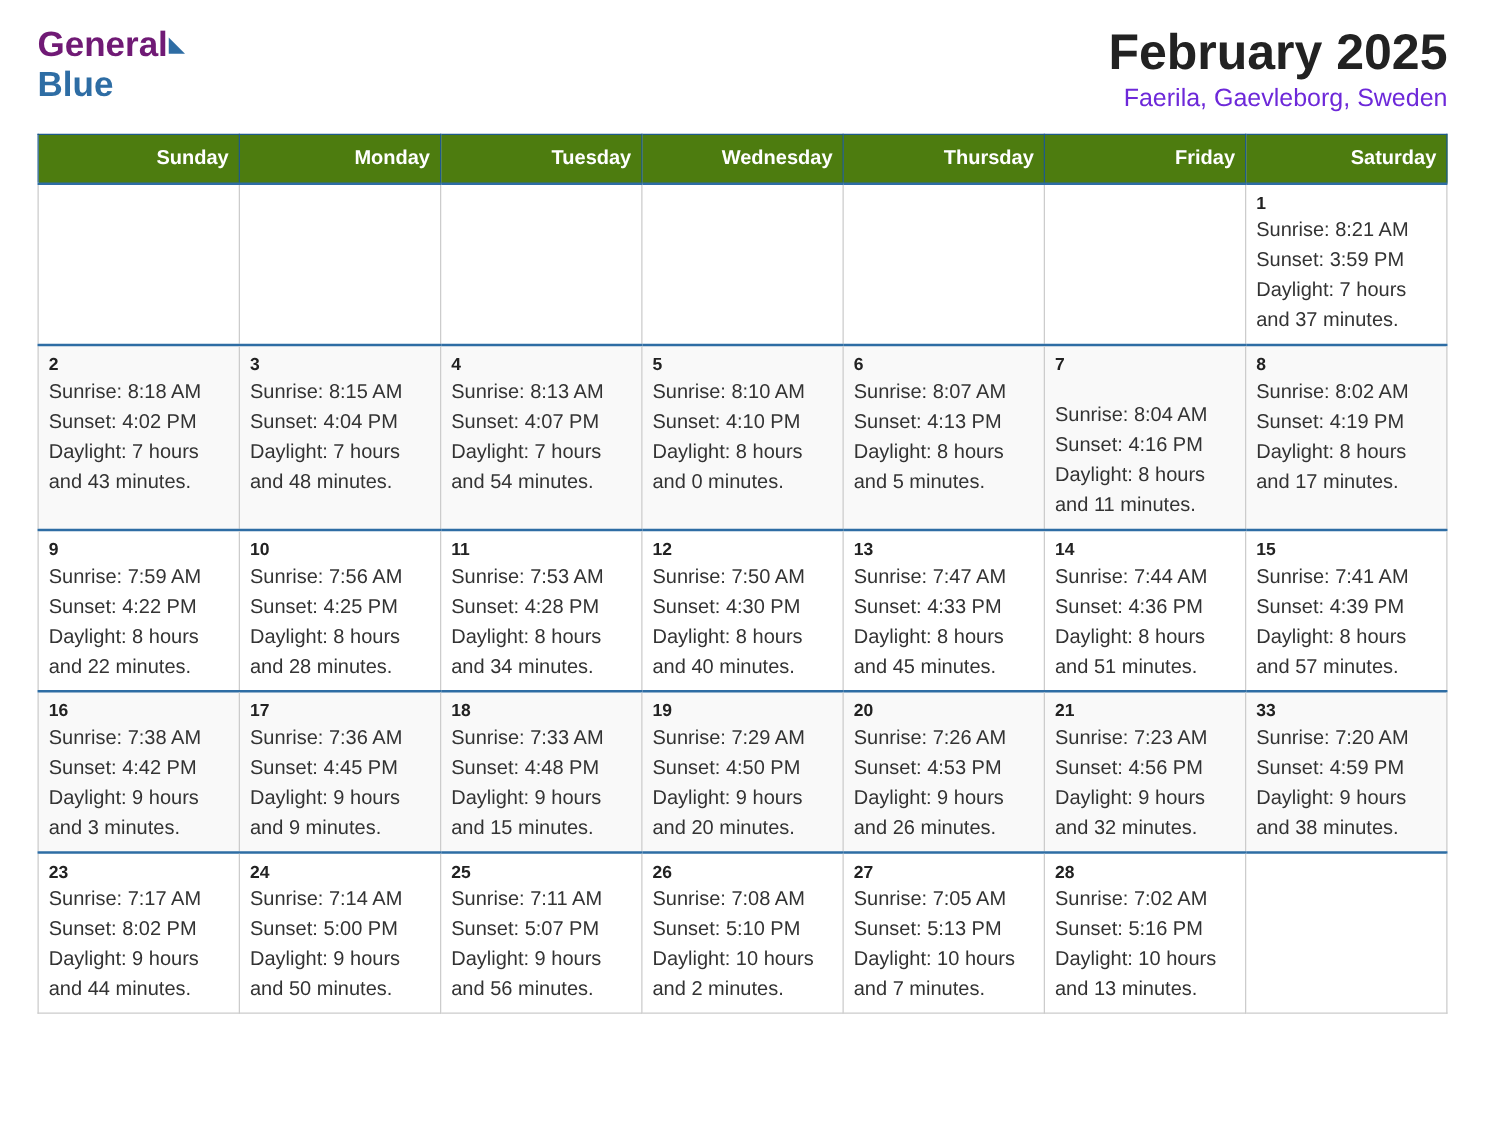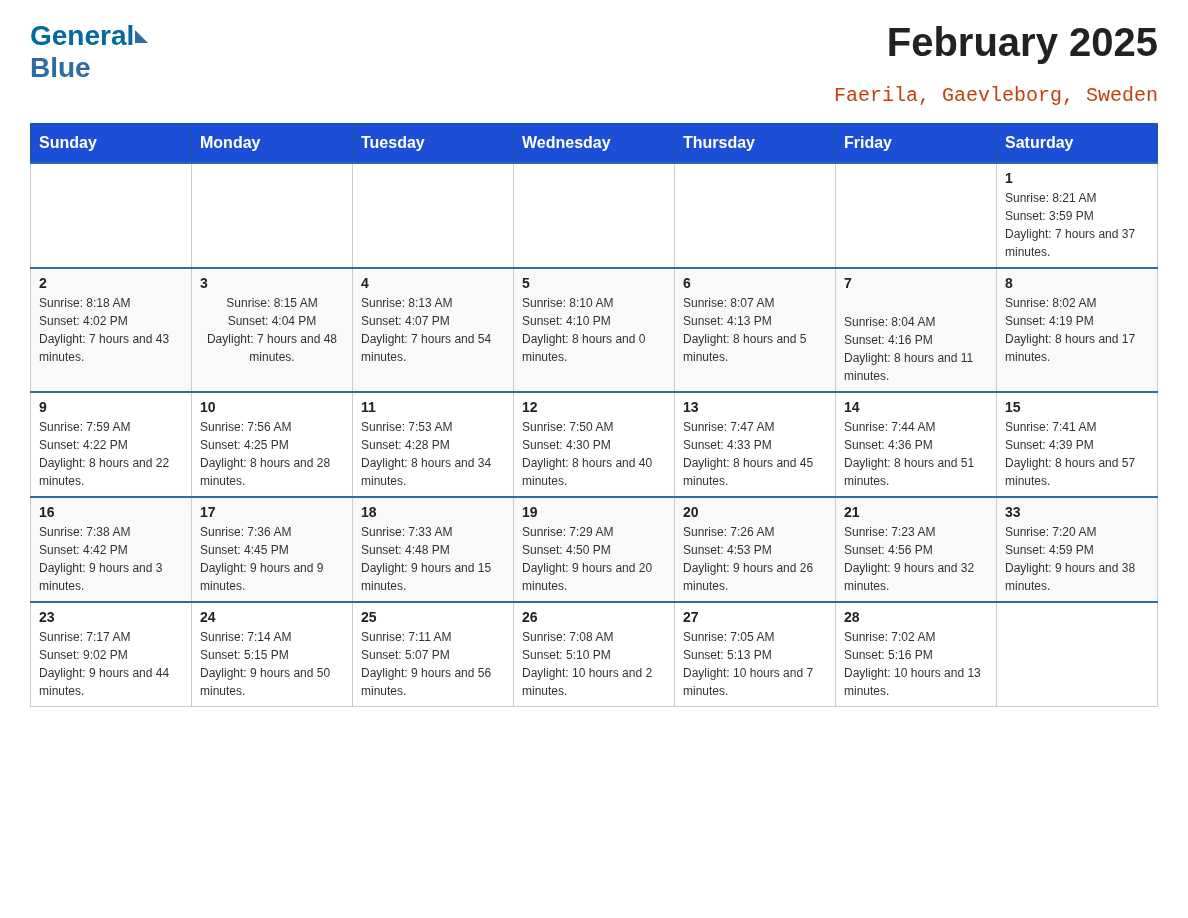--- a/index.html
+++ b/index.html
@@ -25,36 +25,35 @@
       text-align: right;
     }
     .month-title {
       font-size: 40px;
       font-weight: bold;
       color: #222;
       line-height: 1.1;
     }
     .location {
       font-size: 20px;
-      color: #c2410c;
-      margin-top: 20px;
-      font-family: Liberation Mono, monospace;
+      color: #6d28d9;
+      margin-top: 4px;
     }
     .calendar {
       width: 100%;
       border-collapse: collapse;
       border: 1px solid #aaa;
     }
     .calendar th {
-      background-color: #1d4ed8;
+      background-color: #4d7c0f;
       color: #fff;
       font-size: 16px;
       font-weight: bold;
       padding: 10px 8px;
-      text-align: left;
+      text-align: right;
       border: 1px solid #1e5a8a;
     }
     .calendar td {
       vertical-align: top;
       padding: 6px 8px;
       border: 1px solid #ccc;
       width: 14.28%;
       min-height: 90px;
       font-size: 12px;
       color: #333;
@@ -64,38 +63,38 @@
       background: #f9f9f9;
     }
     .day-number {
       font-size: 14px;
       font-weight: bold;
       color: #222;
       display: block;
       margin-bottom: 3px;
     }
     .day-info {
-      font-size: 12px;
+      font-size: 16px;
       color: #333;
       line-height: 1.5;
     }
     .empty-cell {
       background: #f5f5f5;
     }
     .week-row td {
       border-top: 2px solid #2e6da4;
     }
   </style>
 </head>
 <body>
 
 <div class="header">
   <div class="logo">
     <div style="display:flex;align-items:center;">
-      <span style="font-size:28px;font-weight:bold;color:#0369a1;">General</span>
+      <span style="font-size:28px;font-weight:bold;color:#701a75;">General</span>
       <span style="display:inline-block;width:0;height:0;border-left:13px solid #2e6da4;border-top:13px solid transparent;margin:0 1px;"></span>
     </div>
     <div style="padding-left:0px;">
       <span style="font-size:28px;font-weight:bold;color:#2e6da4;">Blue</span>
     </div>
   </div>
   <div class="title-block">
     <div class="month-title">February 2025</div>
     <div class="location">Faerila, Gaevleborg, Sweden</div>
   </div>
@@ -130,21 +129,21 @@
       </tr>
       <tr class="week-row">
         <td>
           <span class="day-number">2</span>
           <div class="day-info" style="white-space: pre-line;">Sunrise: 8:18 AM
 Sunset: 4:02 PM
 Daylight: 7 hours and 43 minutes.</div>
         </td>
         <td>
           <span class="day-number">3</span>
-          <div class="day-info" style="white-space: pre-line; text-align: center;">Sunrise: 8:15 AM
+          <div class="day-info" style="white-space: pre-line;">Sunrise: 8:15 AM
 Sunset: 4:04 PM
 Daylight: 7 hours and 48 minutes.</div>
         </td>
         <td>
           <span class="day-number">4</span>
           <div class="day-info" style="white-space: pre-line;">Sunrise: 8:13 AM
 Sunset: 4:07 PM
 Daylight: 7 hours and 54 minutes.</div>
         </td>
         <td>
@@ -257,27 +256,27 @@
           <span class="day-number">33</span>
           <div class="day-info" style="white-space: pre-line;">Sunrise: 7:20 AM
 Sunset: 4:59 PM
 Daylight: 9 hours and 38 minutes.</div>
         </td>
       </tr>
       <tr class="week-row">
         <td>
           <span class="day-number">23</span>
           <div class="day-info" style="white-space: pre-line;">Sunrise: 7:17 AM
-Sunset: 9:02 PM
+Sunset: 8:02 PM
 Daylight: 9 hours and 44 minutes.</div>
         </td>
         <td>
           <span class="day-number">24</span>
           <div class="day-info" style="white-space: pre-line;">Sunrise: 7:14 AM
-Sunset: 5:15 PM
+Sunset: 5:00 PM
 Daylight: 9 hours and 50 minutes.</div>
         </td>
         <td>
           <span class="day-number">25</span>
           <div class="day-info" style="white-space: pre-line;">Sunrise: 7:11 AM
 Sunset: 5:07 PM
 Daylight: 9 hours and 56 minutes.</div>
         </td>
         <td>
           <span class="day-number">26</span>

